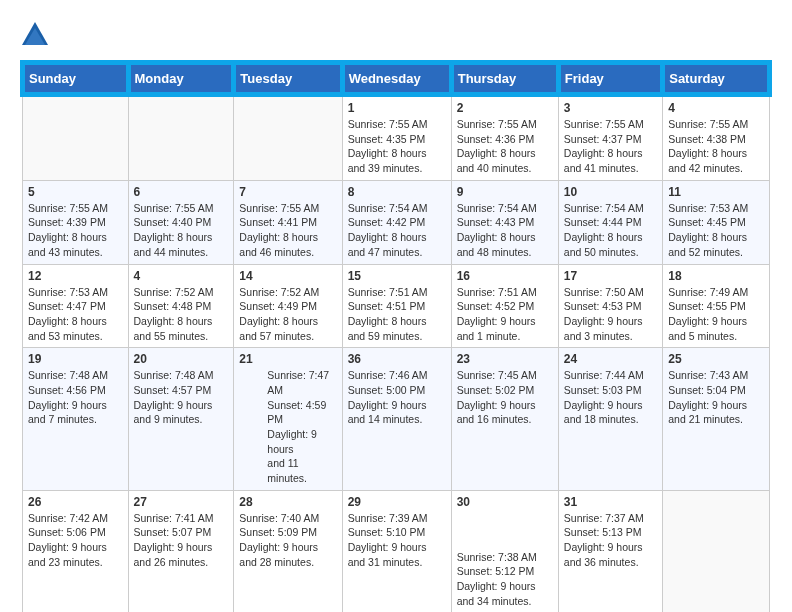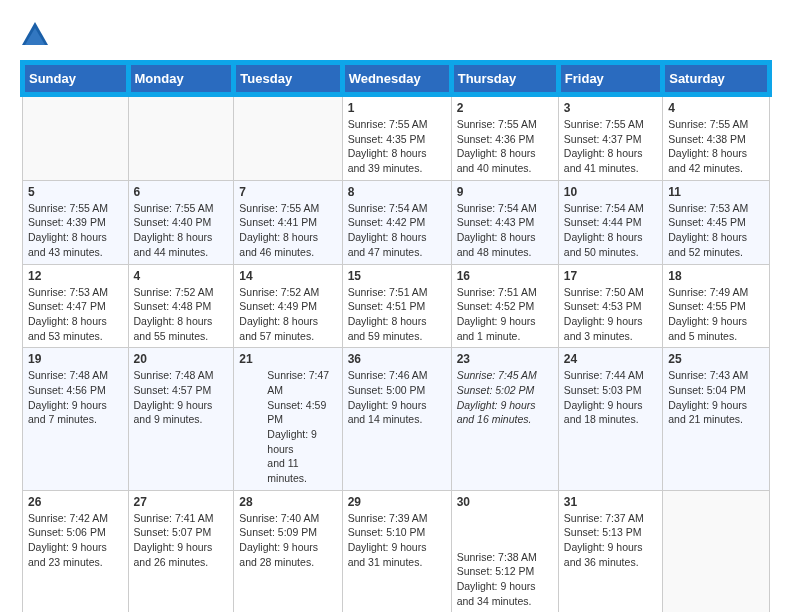--- a/index.html
+++ b/index.html
@@ -287,21 +287,21 @@
         </td>
         <td>
           <div class="day-number">36</div>
           <div class="day-info" style="white-space: pre-line;">Sunrise: 7:46 AM
 Sunset: 5:00 PM
 Daylight: 9 hours
 and 14 minutes.</div>
         </td>
         <td>
           <div class="day-number">23</div>
-          <div class="day-info" style="white-space: pre-line; font-style: italic;">Sunrise: 7:45 AM
+          <div class="day-info" style="white-space: pre-line;">Sunrise: 7:45 AM
 Sunset: 5:02 PM
 Daylight: 9 hours
 and 16 minutes.</div>
         </td>
         <td>
           <div class="day-number">24</div>
           <div class="day-info" style="white-space: pre-line;">Sunrise: 7:44 AM
 Sunset: 5:03 PM
 Daylight: 9 hours
 and 18 minutes.</div>

